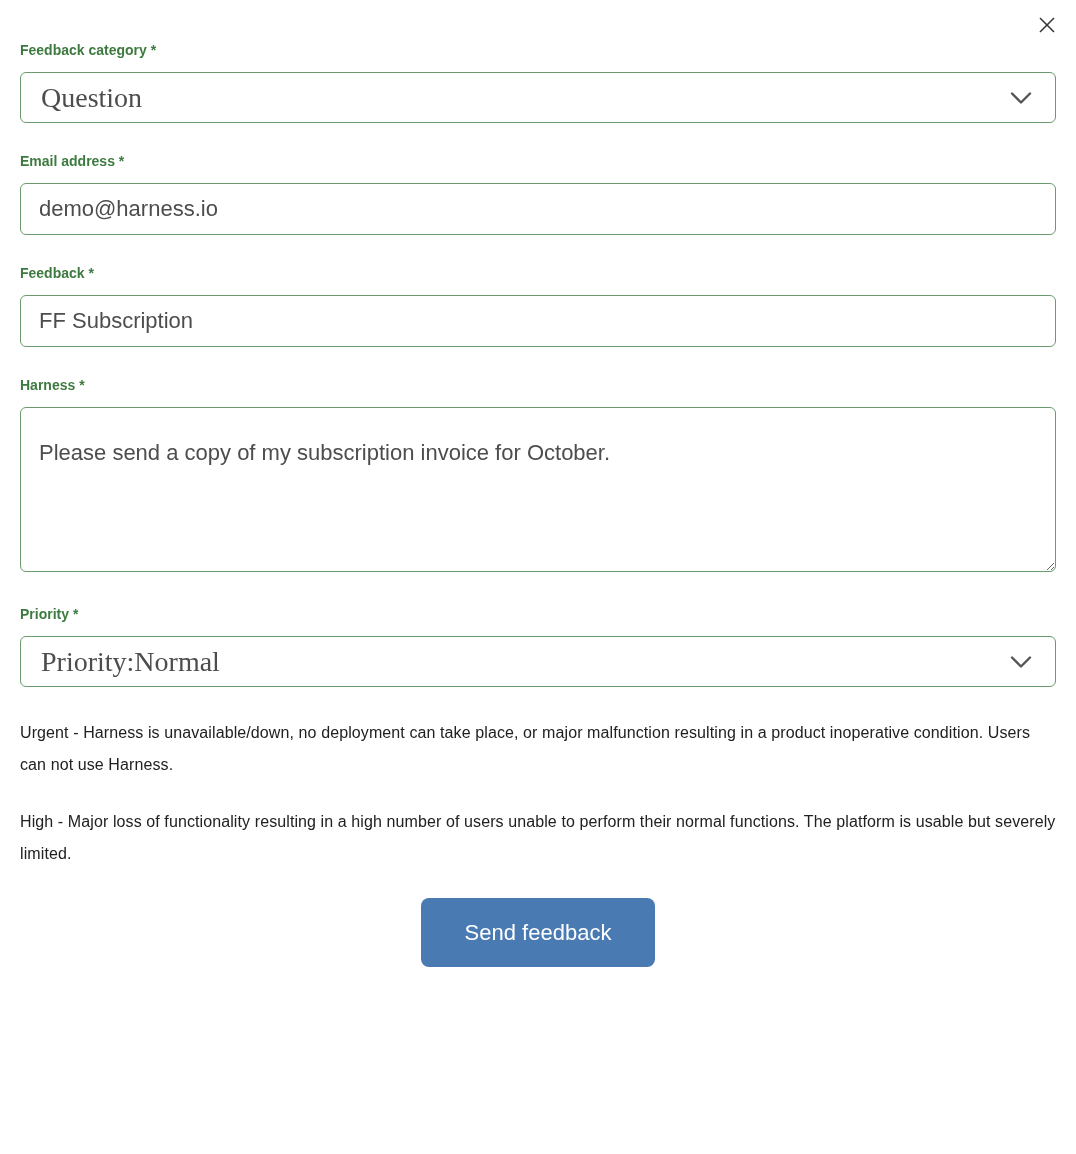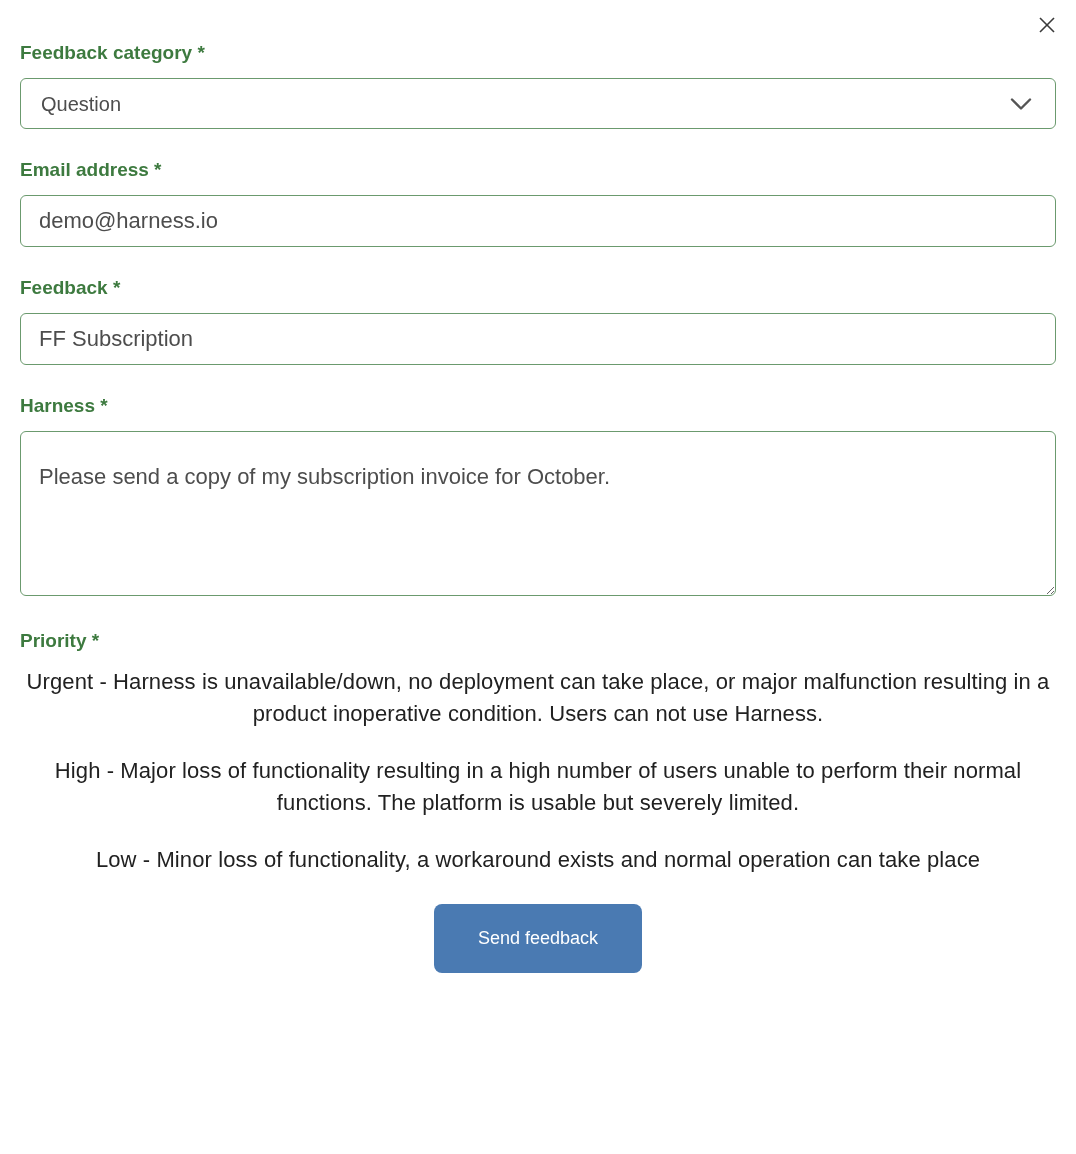--- a/index.html
+++ b/index.html
@@ -25,21 +25,21 @@
     border: none;
     cursor: pointer;
     display: flex;
     align-items: center;
     justify-content: center;
     padding: 0;
   }
   .field-label {
     display: block;
     color: #3d7a3f;
-    font-size: 19px;
+    font-size: 14px;
     font-weight: bold;
     margin-bottom: 14px;
   }
   .control {
     width: 100%;
     border: 1px solid #6b9a6e;
     border-radius: 6px;
     font-family: "Liberation Sans", sans-serif;
     font-size: 22px;
     color: #4d4d4d;
@@ -49,22 +49,22 @@
   }
   .select-wrap {
     position: relative;
     margin-bottom: 30px;
   }
   .select-wrap select {
     width: 100%;
     height: 51px;
     border: 1px solid #6b9a6e;
     border-radius: 6px;
-    font-family: Liberation Sans, sans-serif;
-    font-size: 20px;
+    font-family: Liberation Serif, serif;
+    font-size: 28px;
     color: #4d4d4d;
     background: #ffffff;
     padding: 0 60px 0 20px;
     appearance: none;
     -webkit-appearance: none;
     outline: none;
   }
   .select-wrap .chevron {
     position: absolute;
     right: 24px;
@@ -78,40 +78,39 @@
     padding: 0 18px;
   }
   .message-textarea {
     height: 165px;
     padding: 30px 18px;
     resize: both;
     line-height: 1.35;
   }
   .desc {
     color: #212121;
-    font-size: 22px;
+    font-size: 16px;
     line-height: 32px;
     margin: 0 0 25px 0;
     letter-spacing: 0.1px;
-    text-align: center;
   }
   .btn-row {
     display: flex;
     justify-content: center;
     margin-top: 28px;
   }
   .send-btn {
     background: #4a7ab2;
     color: #ffffff;
     border: none;
     border-radius: 8px;
     height: 69px;
     padding: 0 44px;
     font-family: "Liberation Sans", sans-serif;
-    font-size: 18px;
+    font-size: 22px;
     cursor: pointer;
   }
 </style>
 </head>
 <body>
 
 <button class="close-btn" aria-label="Close">
   <span style="display:flex;">
     <svg width="20" height="20" viewBox="0 0 20 20">
       <line x1="3" y1="3" x2="17" y2="17" stroke="#3a3a3a" stroke-width="1.6"></line>
@@ -137,22 +136,31 @@
   <label class="field-label">Email address *</label>
   <input class="control text-input" type="text" value="demo@harness.io" style="">
 
   <label class="field-label">Feedback *</label>
   <input class="control text-input" type="text" value="FF Subscription" style="">
 
   <label class="field-label">Harness *</label>
   <textarea class="control message-textarea" style="">Please send a copy of my subscription invoice for October.</textarea>
 
   <label class="field-label">Priority *</label>
+  <div class="select-wrap">
+    <select>
+      <option>Priority:Normal</option>
+    </select>
+    <span class="chevron">
+      <svg width="22" height="13" viewBox="0 0 22 13">
+        <polyline points="2,2 11,11 20,2" fill="none" stroke="#555555" stroke-width="2.4" stroke-linecap="round" stroke-linejoin="round"></polyline>
+      </svg>
+    </span>
+  </div>
 
   <p class="desc">Urgent - Harness is unavailable/down, no deployment can take place, or major malfunction resulting in a product inoperative condition. Users can not use Harness.</p>
   <p class="desc">High - Major loss of functionality resulting in a high number of users unable to perform their normal functions. The platform is usable but severely limited.</p>
-  <p class="desc">Low - Minor loss of functionality, a workaround exists and normal operation can take place</p>
 
   <div class="btn-row">
     <button class="send-btn">Send feedback</button>
   </div>
 
 </div>
 
 </body></html>

